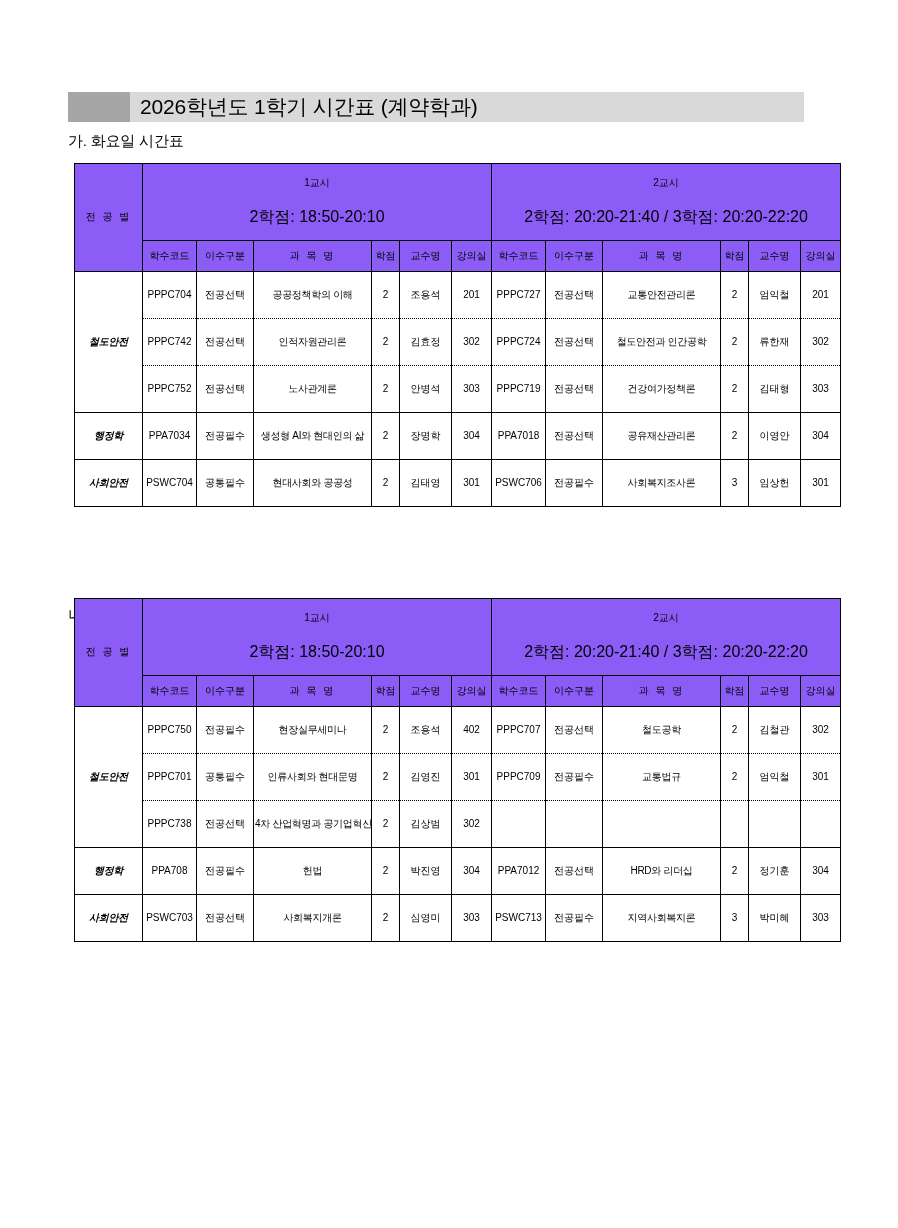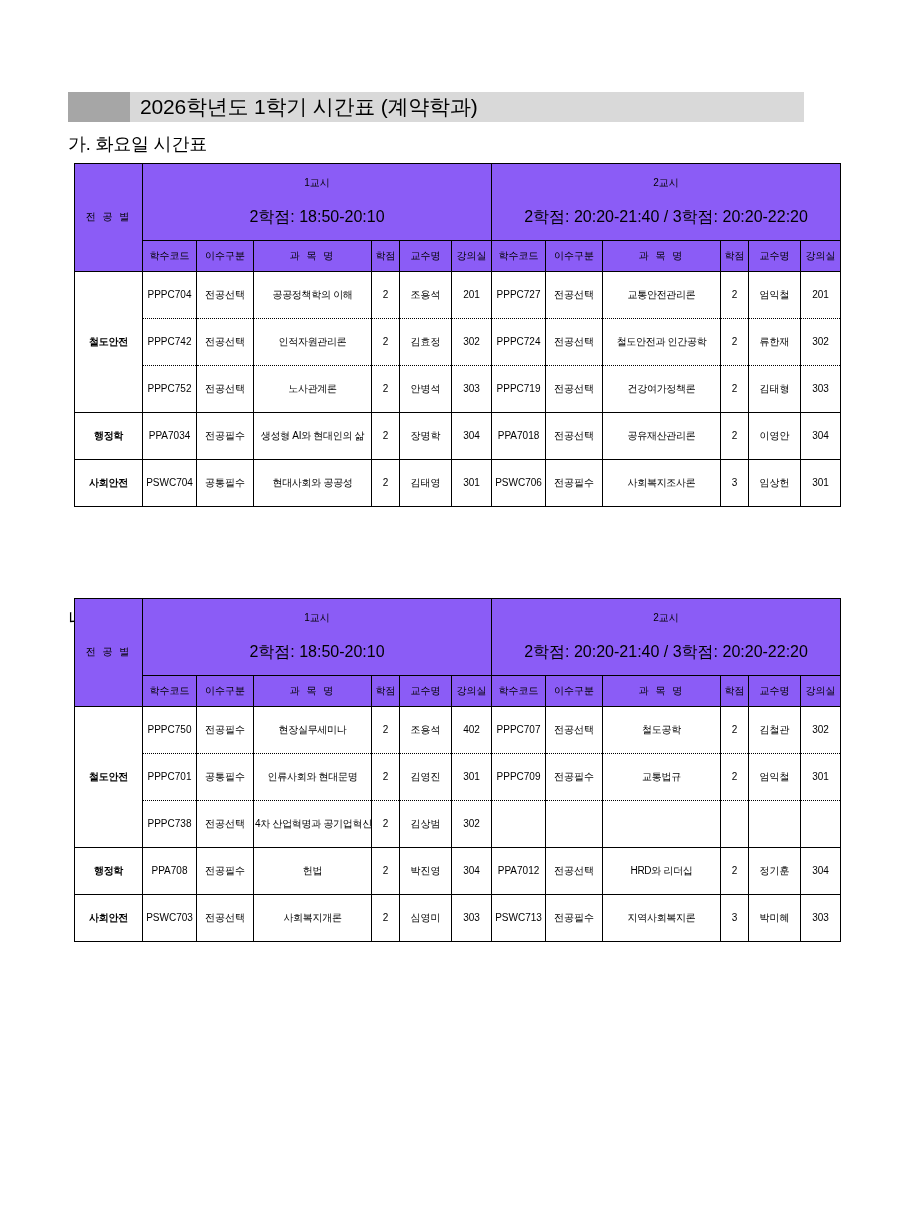--- a/index.html
+++ b/index.html
@@ -45,21 +45,21 @@
     padding-left: 10px;
     white-space: nowrap;
     letter-spacing: -0.2px;
     color: #000;
   }
 
   
   .section-heading {
     position: absolute;
     left: 68px;
-    font-size: 18px;
+    font-size: 15px;
     letter-spacing: -0.2px;
     white-space: nowrap;
   }
   #heading-tue { top: 132px; }
   #heading-wed { top: 576px; margin-top: 30px; }
 
   
   .tt-wrap {
     position: absolute;
     left: 74px;
@@ -117,20 +117,21 @@
   }
 
   
   table.tt tbody td {
     height: 46px;
   }
   td.major {
     font-weight: bold;
     font-size: 11px;
     letter-spacing: -0.3px;
+    font-style: italic;
   }
   td.code { font-size: 10px; }
   td.type { font-size: 10px; }
   td.subject { font-size: 10px; letter-spacing: -0.3px; }
   td.credit { font-size: 10px; }
   td.prof { font-size: 10px; }
   td.room { font-size: 10px; }
 
   
   tr.dotted-top > td:not(.major) {

